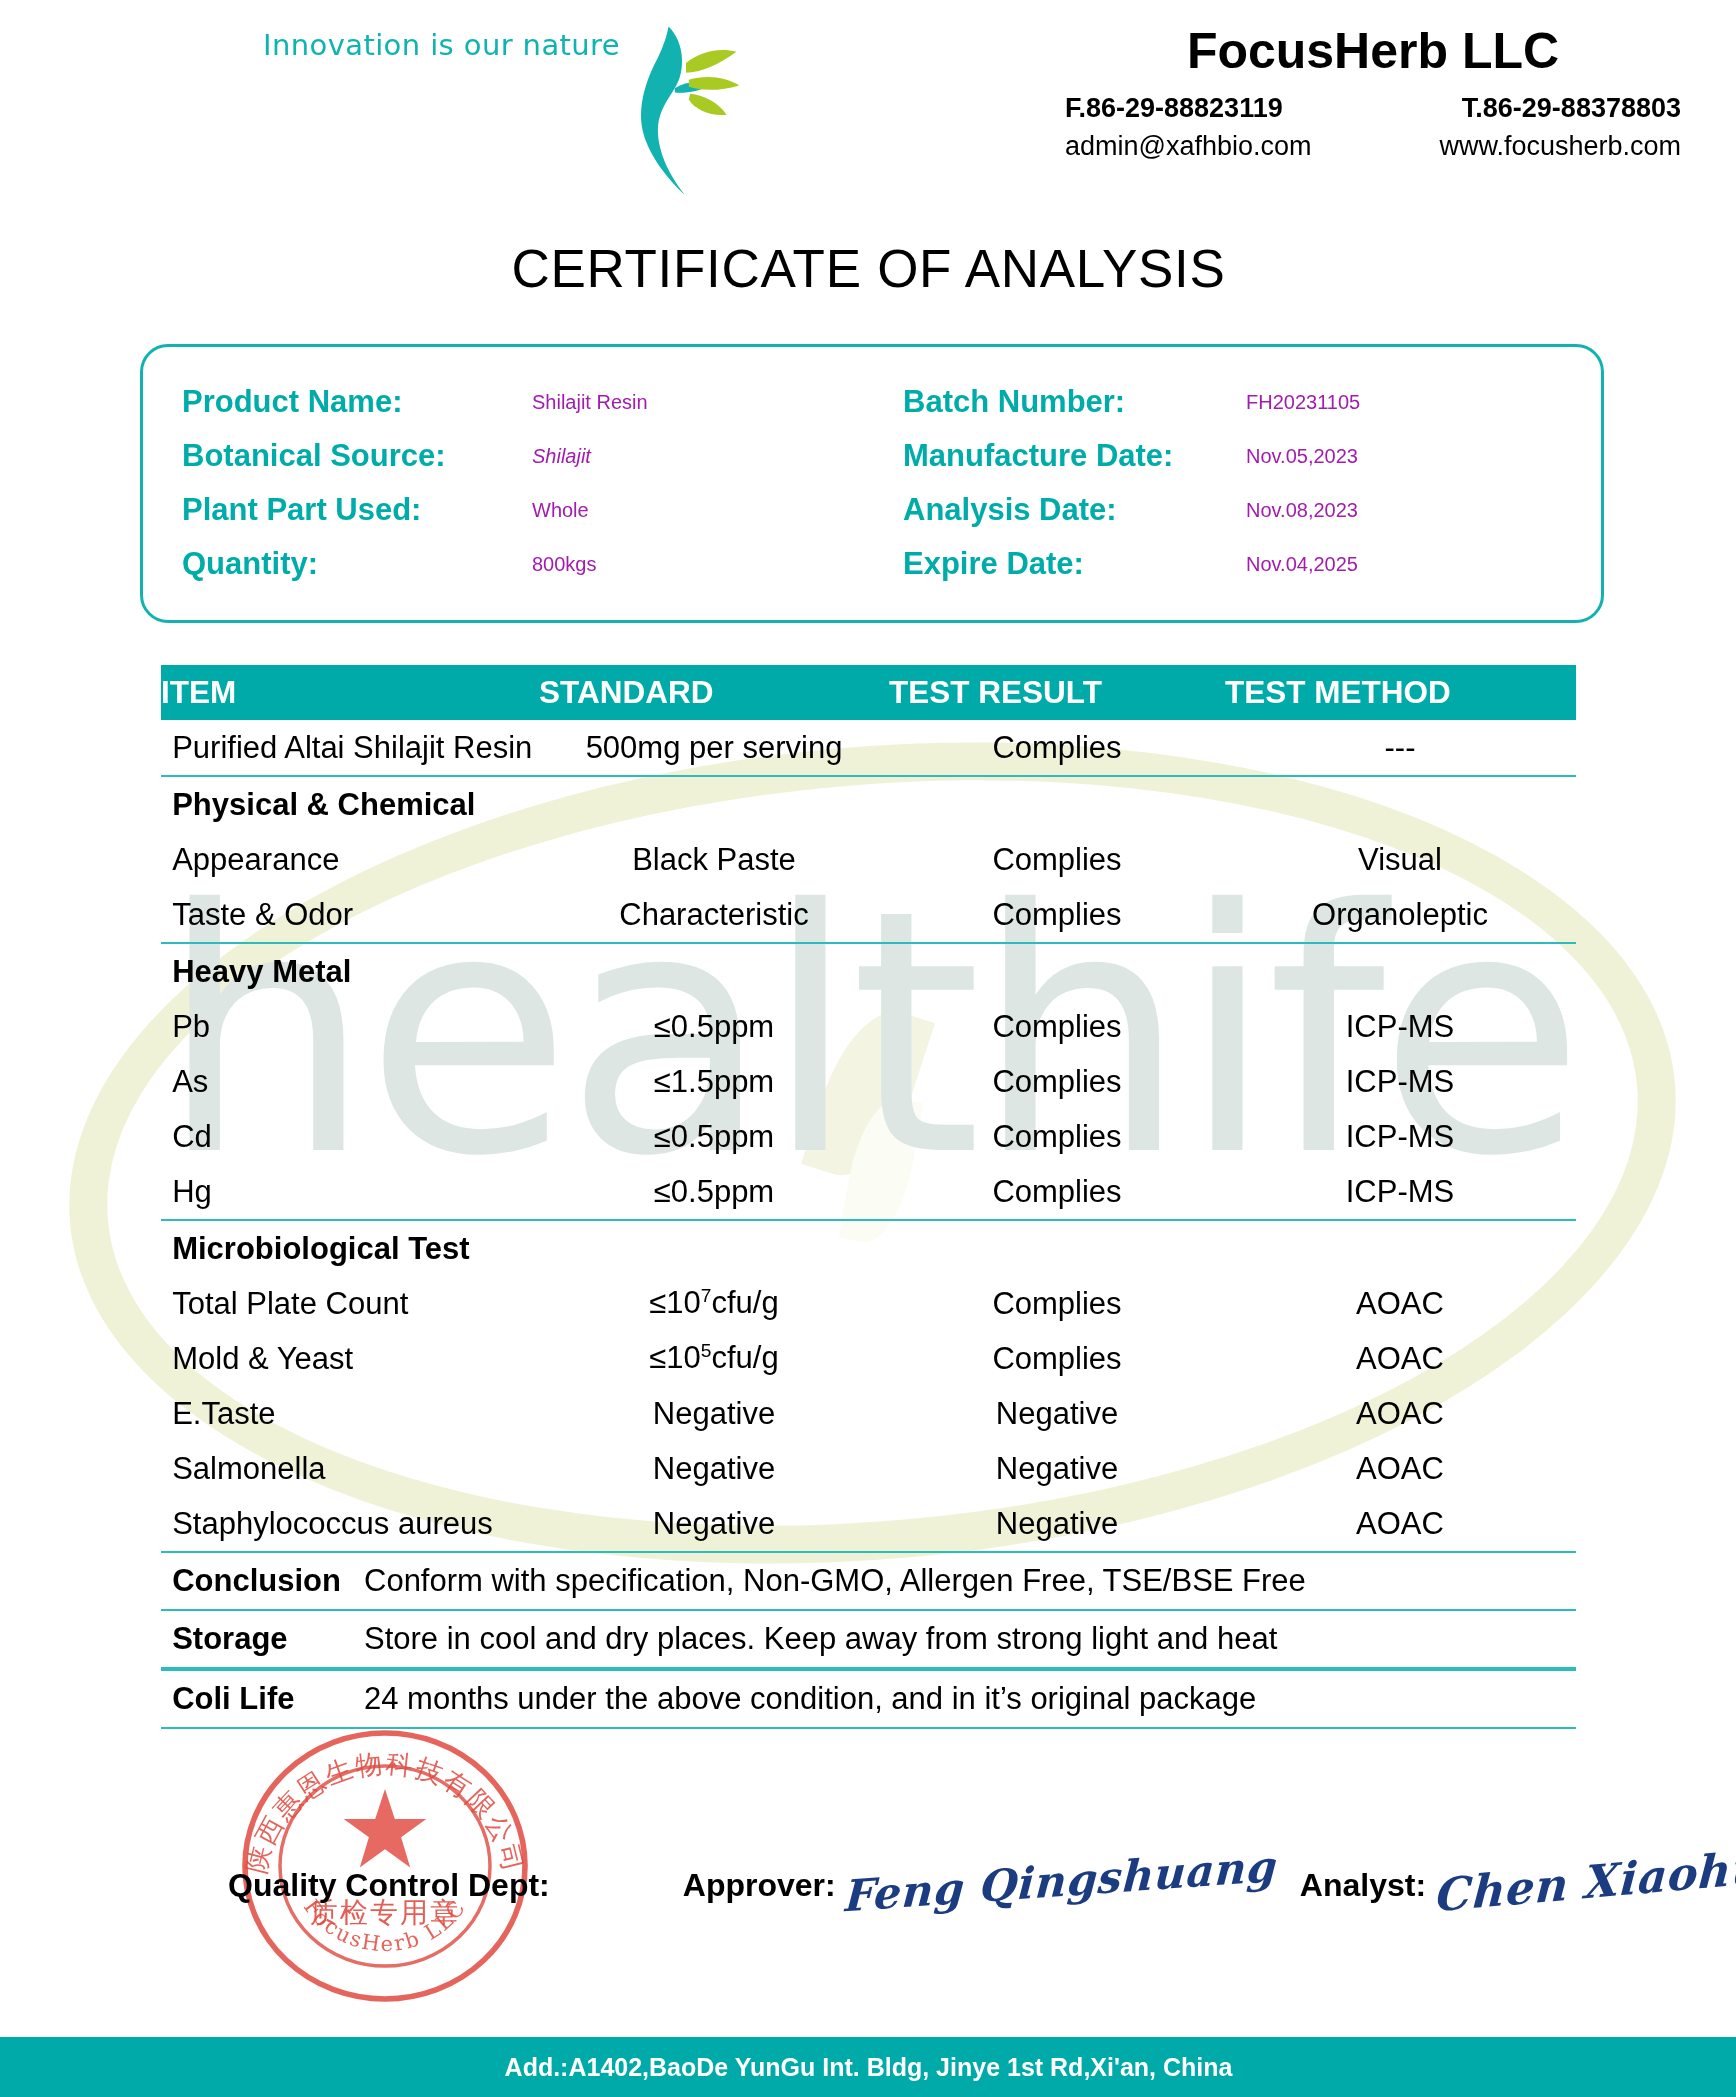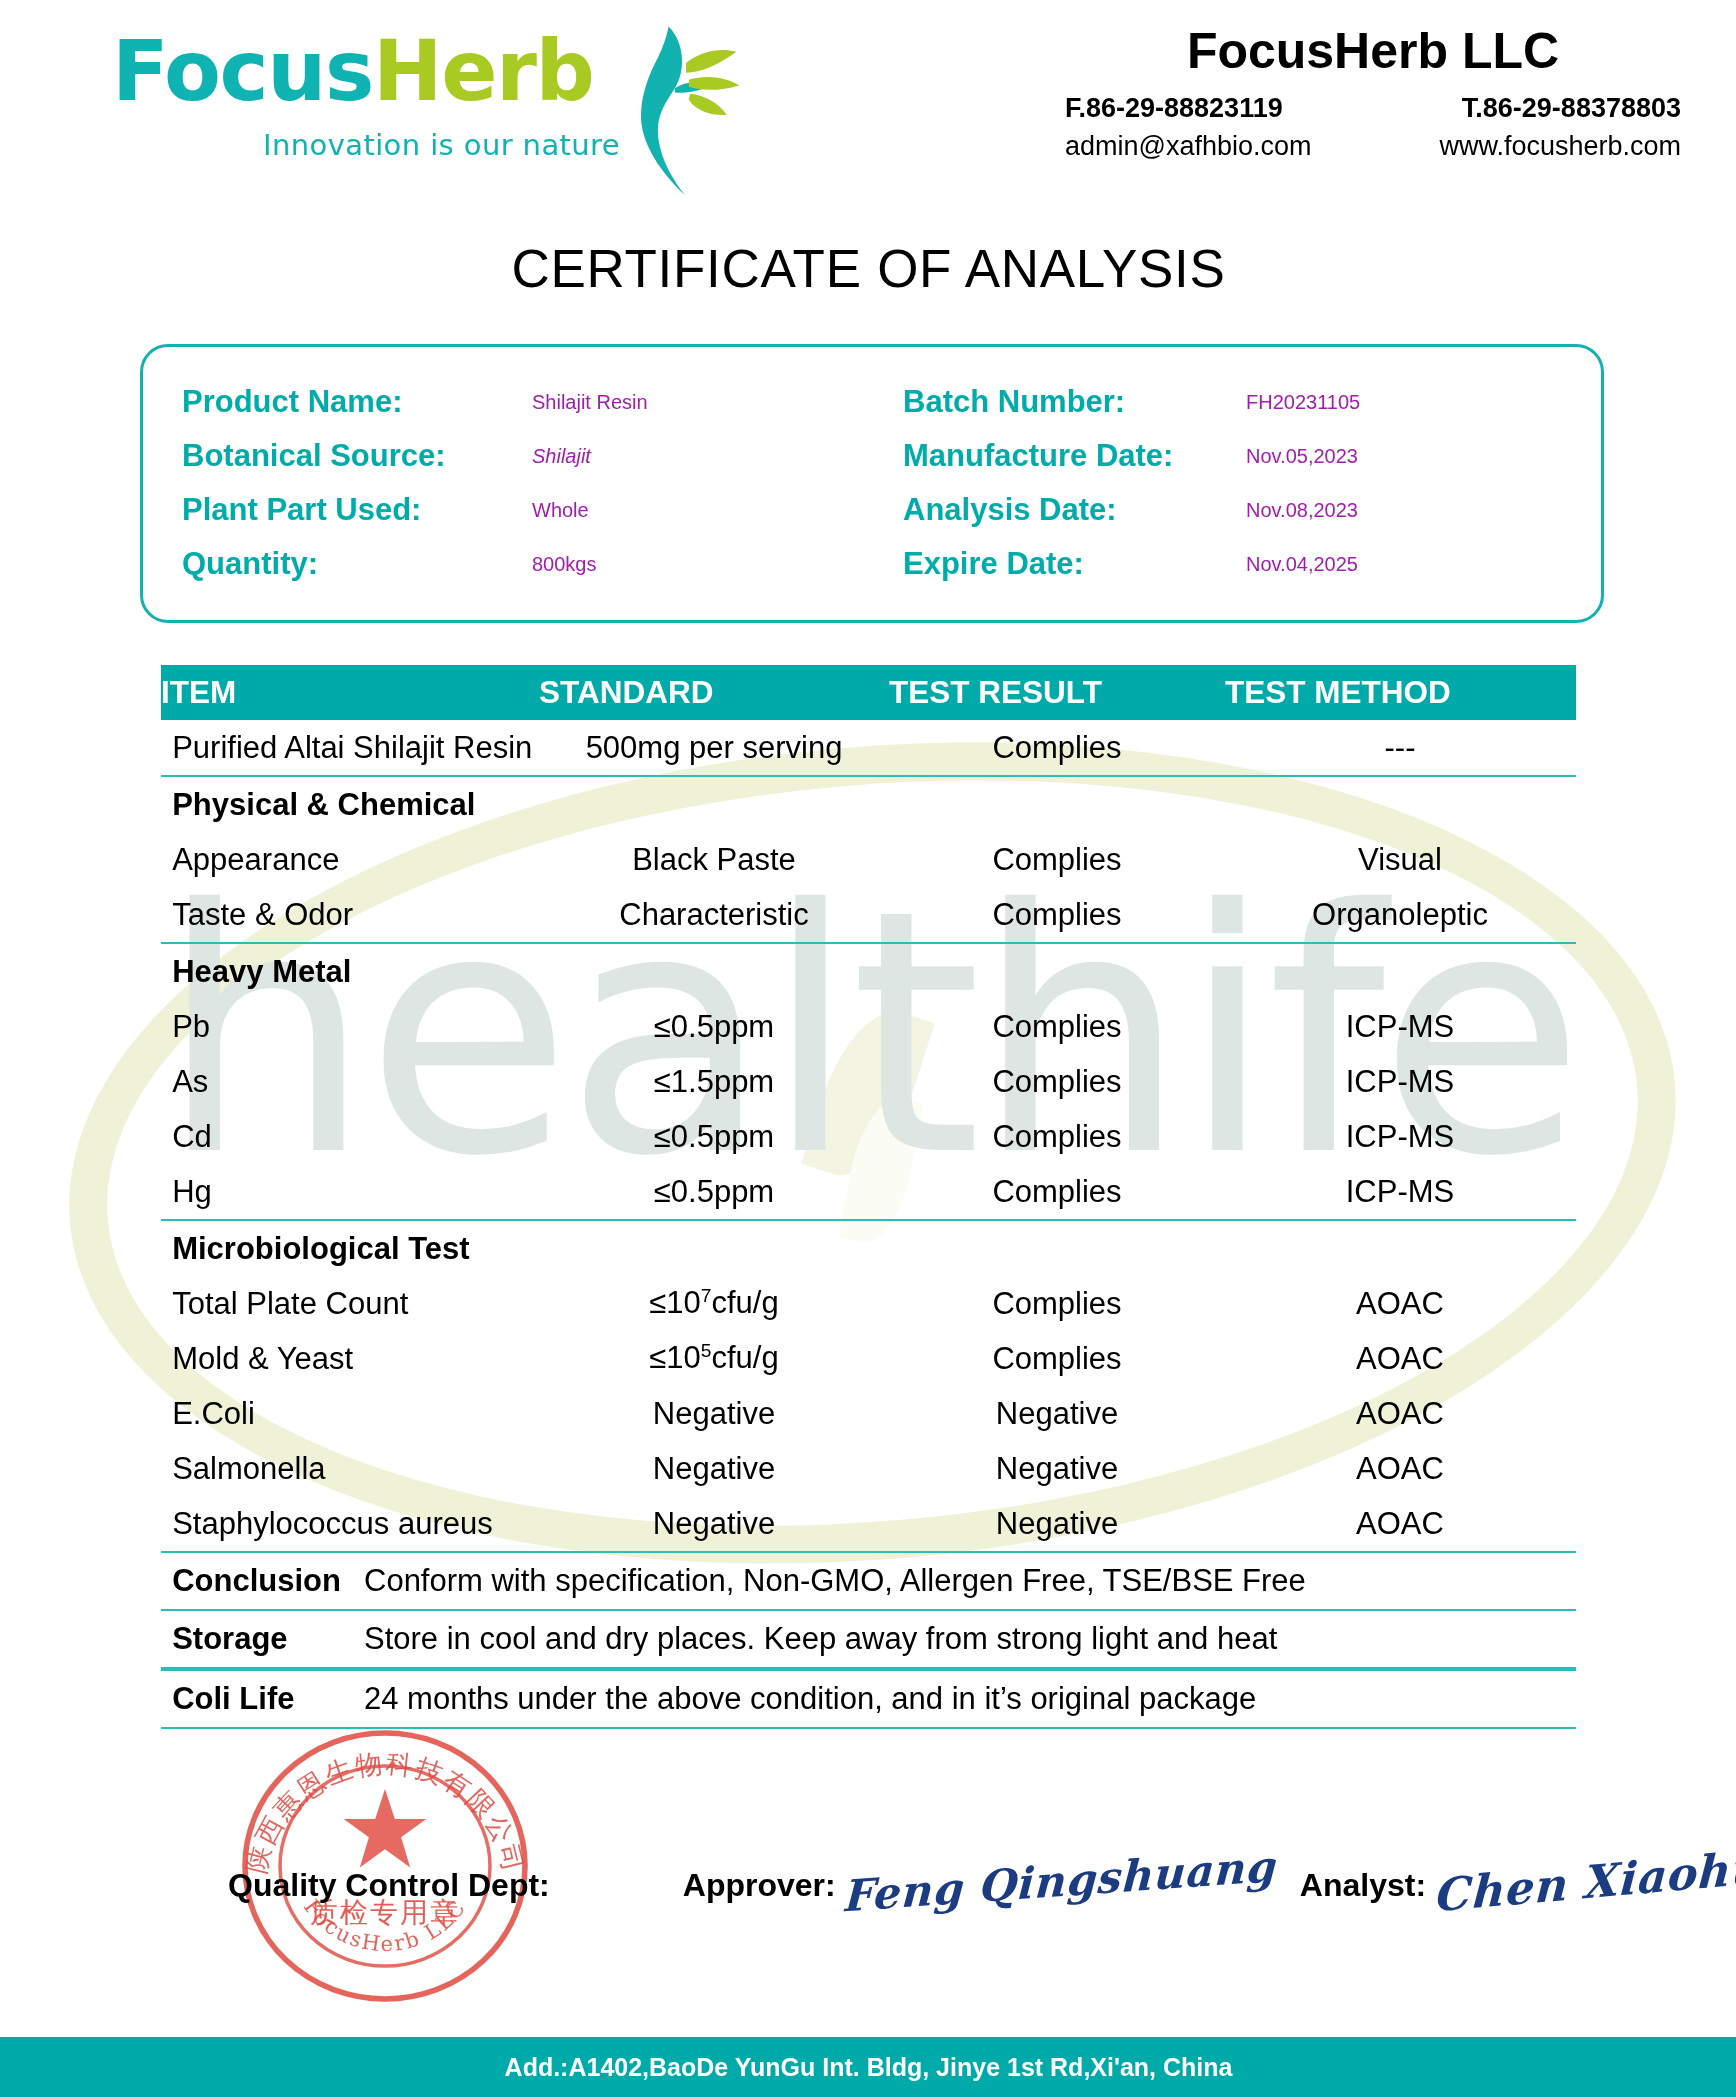--- a/index.html
+++ b/index.html
@@ -270,21 +270,20 @@
     <div class="wm-swoosh"></div>
     <div class="wm-leaf"></div>
     <div class="wm-leaf2"></div>
     <div class="wm-text">healthife</div>
   </div>
 
   <div class="content">
 
     <div class="header">
       <div class="logo-wrap">
-        <div class="logo-text"><span class="logo-focus">Focus</span><span class="logo-herb">Herb</span></div>
         <div class="logo-tag">Innovation is our nature</div>
         <svg class="logo-mark" viewBox="0 0 210 250">
           <path d="M95 8 C118 30 120 72 104 96 C94 112 82 128 80 150 C78 180 92 215 118 248 C96 228 66 192 58 156 C50 118 66 78 80 52 C88 36 93 20 95 8 Z" fill="#11b2b0"></path>
           <path d="M104 96 C120 86 142 84 158 92 C138 100 118 104 104 102 Z" fill="#11b2b0"></path>
           <path d="M120 60 C142 42 170 38 192 44 C168 62 140 74 120 74 Z" fill="#a8ca22"></path>
           <path d="M124 84 C148 76 178 80 196 92 C170 100 142 100 124 94 Z" fill="#a8ca22"></path>
           <path d="M126 104 C146 106 168 118 178 134 C154 136 132 126 124 112 Z" fill="#a8ca22"></path>
         </svg>
       </div>
 
@@ -396,21 +395,21 @@
         <div class="c-res">Complies</div>
         <div class="c-met">AOAC</div>
       </div>
       <div class="trow">
         <div class="c-item">Mold &amp; Yeast</div>
         <div class="c-std"><span>≤10</span><span class="sup">5</span><span>cfu/g</span></div>
         <div class="c-res">Complies</div>
         <div class="c-met">AOAC</div>
       </div>
       <div class="trow">
-        <div class="c-item">E.Coli</div>
+        <div class="c-item">E.Taste</div>
         <div class="c-std">Negative</div>
         <div class="c-res">Negative</div>
         <div class="c-met">AOAC</div>
       </div>
       <div class="trow">
         <div class="c-item">Salmonella</div>
         <div class="c-std">Negative</div>
         <div class="c-res">Negative</div>
         <div class="c-met">AOAC</div>
       </div>

